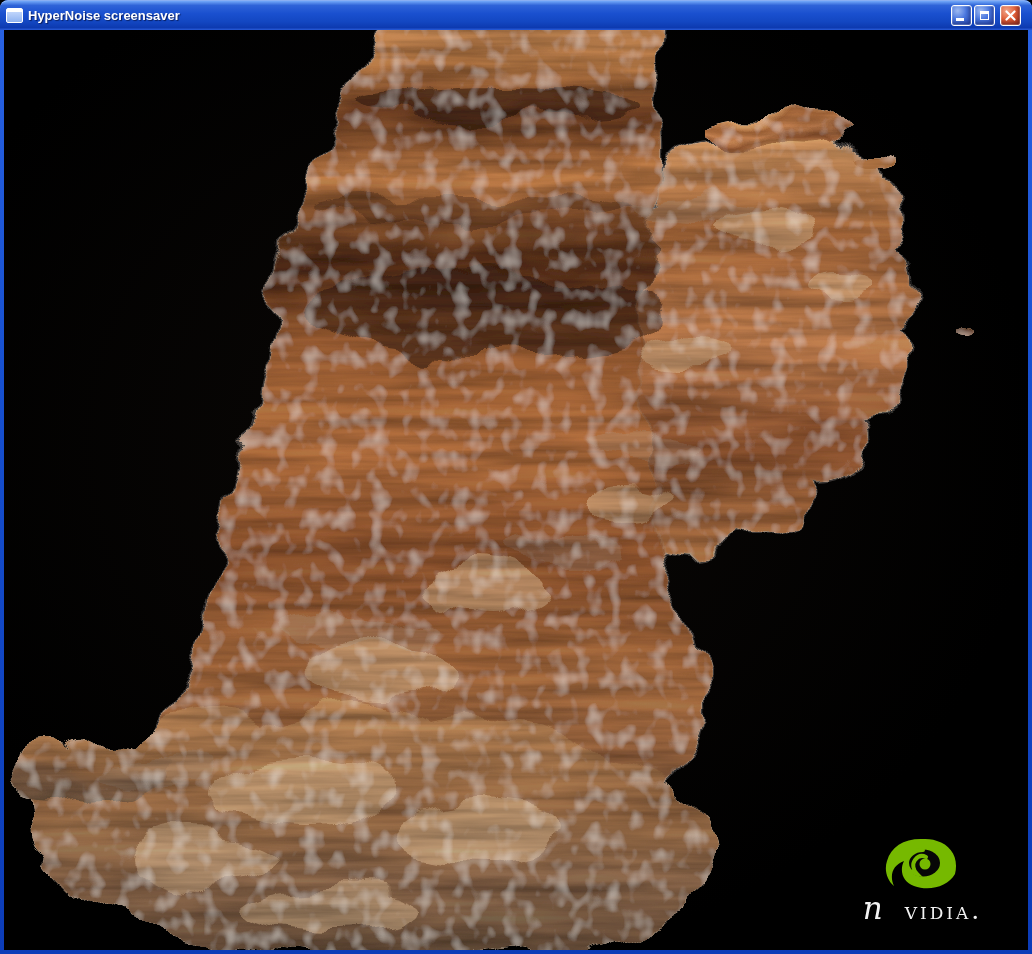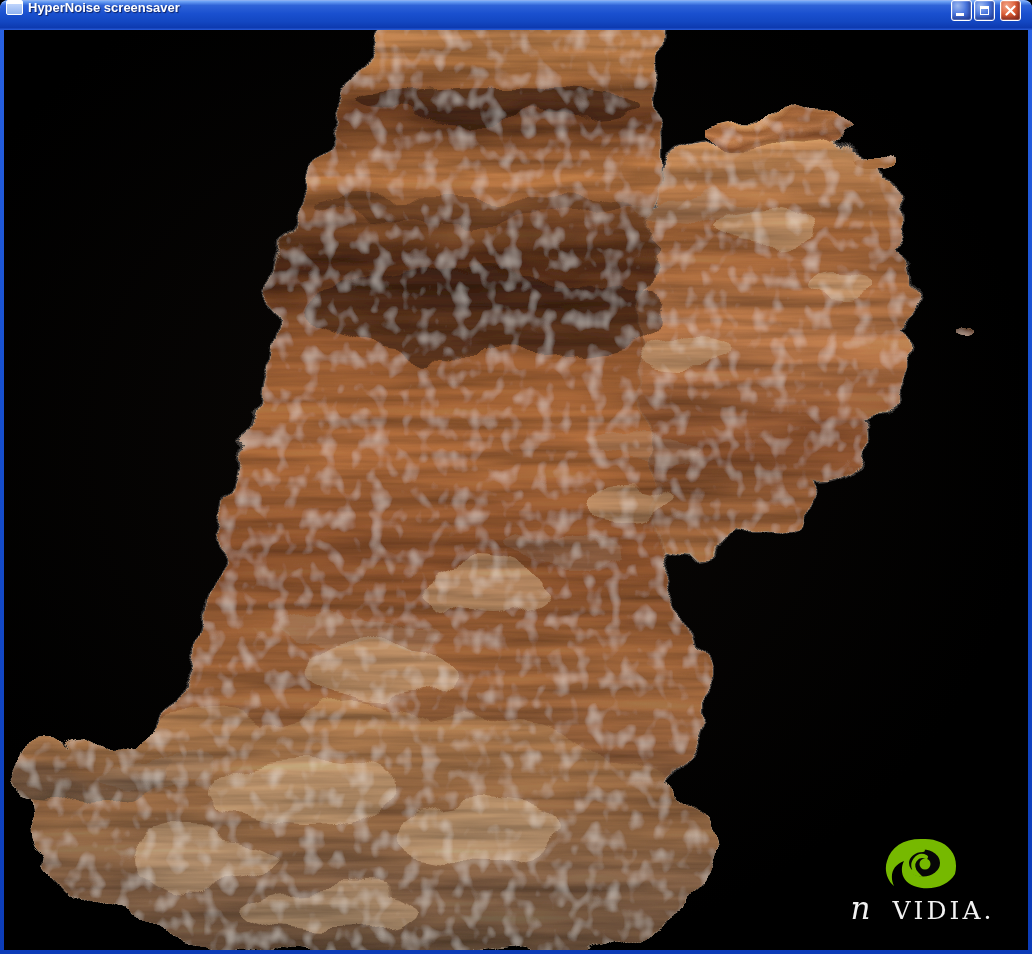--- a/index.html
+++ b/index.html
@@ -11,21 +11,21 @@
     background:linear-gradient(180deg,#2a63e4 0%,#1750d0 40%,#0c3cb8 100%);
     border-radius:8px 8px 0 0;
     overflow:hidden;
   }
 
   
   .titlebar {
     position:absolute; top:0; left:0; right:0; height:30px;
     background:linear-gradient(180deg,#3a77e8 0%,#6ba1f5 5%,#2e63d8 18%,#1a50cf 45%,#1347c2 72%,#0d3ab0 92%,#2a5cd8 100%);
     border-radius:8px 8px 0 0;
-    display:flex; 
+    display:flex; align-items:center;
     padding:0 11px 0 6px;
     box-shadow:inset 0 1px 0 rgba(255,255,255,.35);
   }
   .app-icon {
     width:15px; height:13px; margin-right:5px; position:relative;
     border:1px solid #fff; border-radius:2px;
     background:linear-gradient(180deg,#cfe0ff 0%,#8fb2f0 100%);
     flex:0 0 auto;
   }
   .app-icon::before {
@@ -73,21 +73,21 @@
     position:absolute; right:32px; bottom:26px;
     width:150px; text-align:center;
   }
   .nv-eye { display:block; margin:0 auto 2px auto; }
   .nv-word {
     color:#f2f2f2; font-family:"DejaVu Serif", serif;
     white-space:nowrap; line-height:1;
     text-shadow:0 0 2px rgba(0,0,0,.8);
   }
   .nv-n    { font-style:italic; font-size:31px; margin-right:1px; }
-  .nv-rest { font-size:25px; letter-spacing:3px;margin-left:21px; }
+  .nv-rest { font-size:17px; letter-spacing:3px;margin-left:21px; }
   .nv-dot  { font-size:25px; }
 </style>
 </head>
 <body>
 
 <div class="window">
 
   <div class="titlebar">
     <div class="app-icon"></div>
     <div class="win-title">HyperNoise screensaver</div>

